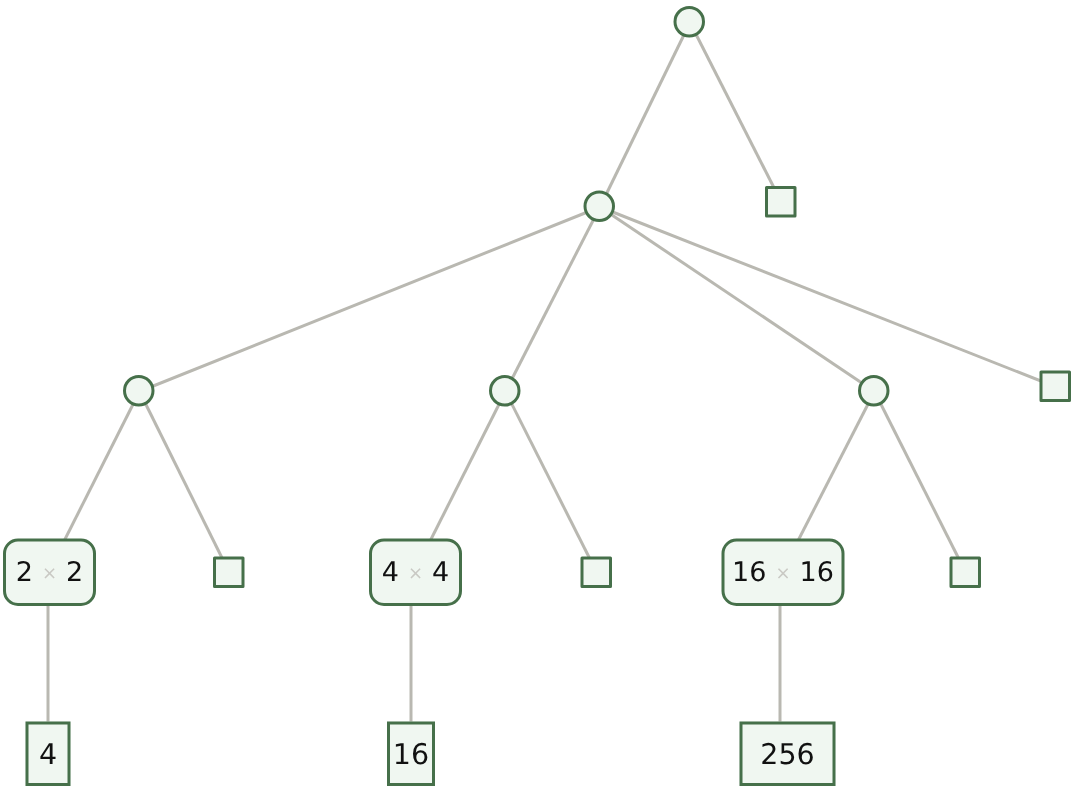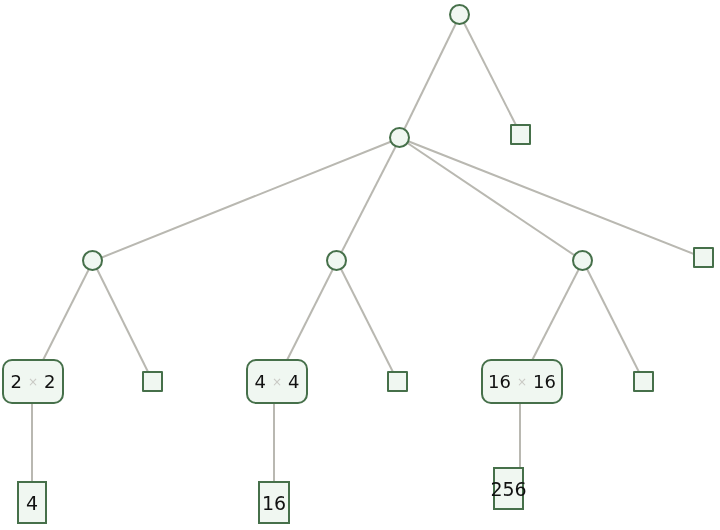--- a/index.html
+++ b/index.html
@@ -86,17 +86,17 @@
     <span class="op">×</span>
     <span>16</span>
   </div>
 
   <div class="node leaf-node" style="left:17px; top:481px; width:30px;">
     <span>4</span>
   </div>
   <div class="node leaf-node" style="left:258px; top:481px; width:32px;">
     <span>16</span>
   </div>
-  <div class="node leaf-node" style="left:493px; top:467px; width:31px;">
+  <div class="node leaf-node" style="left:493px; top:481px; width:64px;">
     <span>256</span>
   </div>
 
 </div>
 
 </body></html>

